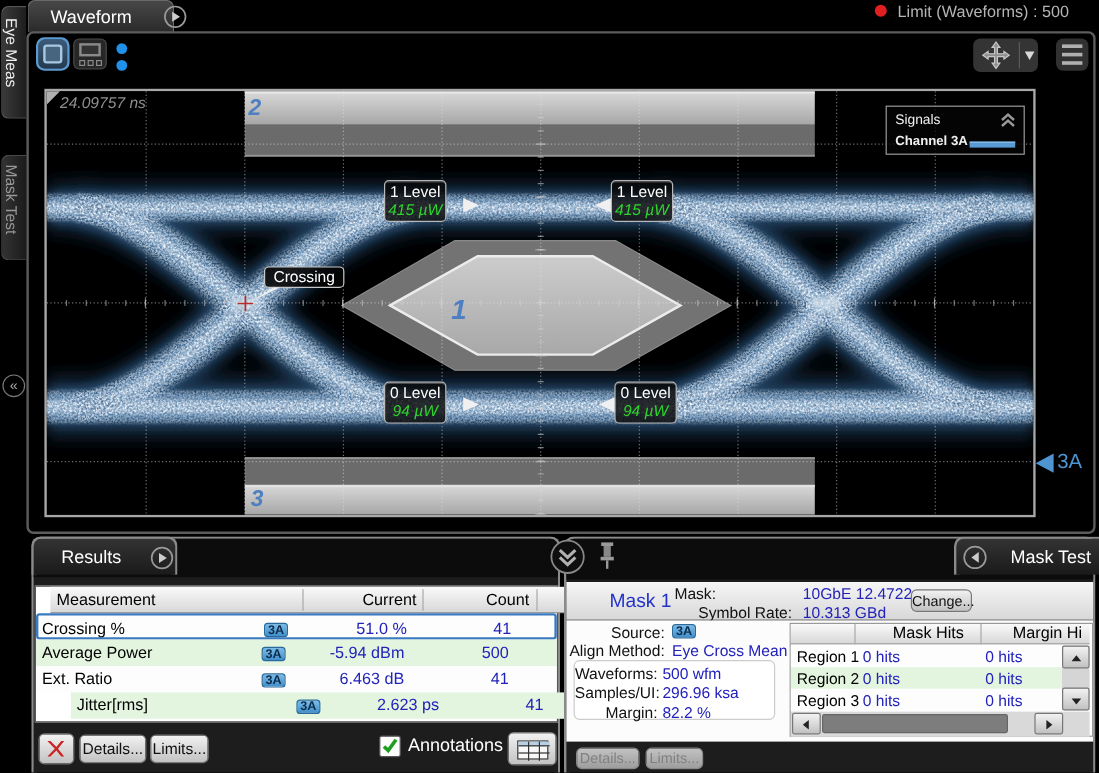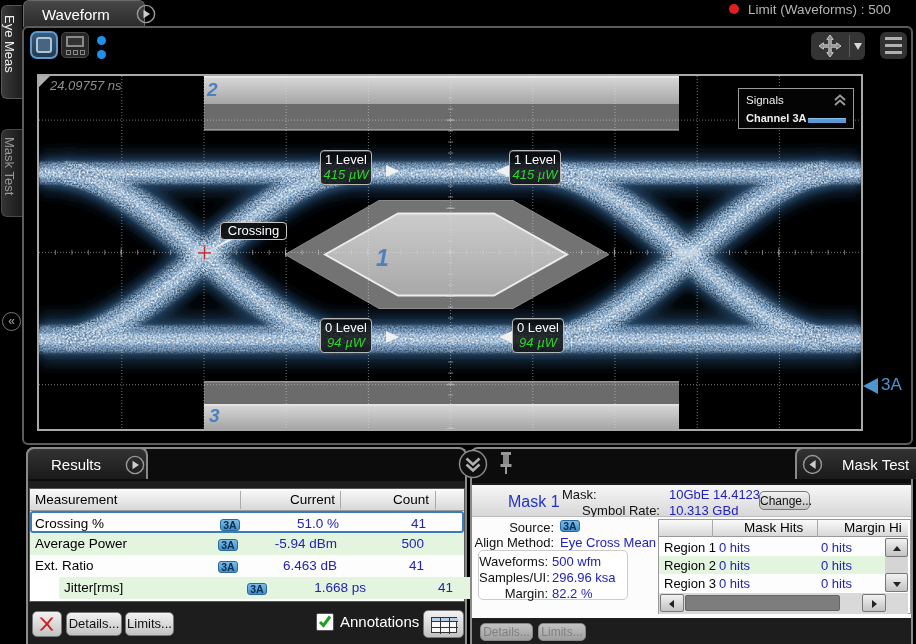--- a/index.html
+++ b/index.html
@@ -385,21 +385,21 @@
     <div class="abs" style="left:-2px; top:-2px; width:122px; height:32px; background:linear-gradient(#333,#1a1a1a);
         border:2px solid #8a8a8a; border-bottom:none; border-radius:8px 8px 0 0;">
       <span style="position:absolute; left:23px; top:7px; color:#fff; font-size:15px;">Results</span>
       <svg style="position:absolute; left:97px; top:6px;" width="20" height="20" viewBox="0 0 20 20">
         <circle cx="10" cy="10" r="8.6" fill="none" stroke="#999" stroke-width="1.4"></circle>
         <path d="M7.5 5.8 L14 10 L7.5 14.2 Z" fill="#ccc"></path>
       </svg>
     </div>
 
     <div class="abs" style="left:1px; top:39px; width:436px; height:114px; background:#fff; border:1px solid #555; font-size:13.5px;">
-      <div class="abs" style="left:0; top:0; width:100%; height:22px; background:linear-gradient(#fafafa,#d8d8d8); border-bottom:1px solid #999; color:#000;">
+      <div class="abs" style="left:12px; top:0; width:100%; height:22px; background:linear-gradient(#fafafa,#d8d8d8); border-bottom:1px solid #999; color:#000;">
         <span style="position:absolute; left:5px; top:3px;">Measurement</span>
         <span style="position:absolute; left:230px; top:3px; width:75px; text-align:right;">Current</span>
         <span style="position:absolute; left:330px; top:3px; width:69px; text-align:right;">Count</span>
         <div class="abs" style="left:210px; top:2px; width:1px; height:18px; background:#aaa;"></div>
         <div class="abs" style="left:310px; top:2px; width:1px; height:18px; background:#aaa;"></div>
         <div class="abs" style="left:405px; top:2px; width:1px; height:18px; background:#aaa;"></div>
       </div>
       <div class="rrow abs" style="top:22px; background:#fdfdfd; border:2px solid #3a7bbf; border-radius:3px;">
         <span class="rname" style="left:3px;">Crossing %</span>
           <span class="badge">3A</span>
@@ -415,21 +415,21 @@
       <div class="rrow abs" style="top:66px; background:#fdfdfd;">
         <span class="rname">Ext. Ratio</span>
           <span class="badge">3A</span>
         <span class="rval" style="left:232px;">6.463 dB</span>
           <span class="rval" style="left:330px; width:64px;">41</span>
       </div>
       <div class="rrow abs" style="top:88px; background:#e3f4df;margin-left:29px;">
         <span class="rname">Jitter[rms]</span>
           <span class="badge">3A</span>
         <span class="rval" style="left:330px; width:64px;">41</span>
-          <span class="rval" style="left:232px;">1.668 ps</span>
+          <span class="rval" style="left:232px;">2.623 ps</span>
       </div>
     </div>
     <style>
       .rrow { left:0; width:434px; height:22px; }
       .rname { position:absolute; left:5px; top:3px; color:#000; }
       .rval { position:absolute; top:3px; width:75px; text-align:right; color:#2222bb; }
       .badge { position:absolute; left:188px; top:6px; width:20px; height:11.5px;
         background:linear-gradient(#7cbce8,#4090cc); border:1px solid #2a6a9a; border-radius:3px;
         color:#0d2d4d; font-size:10.5px; font-weight:bold; text-align:center; line-height:11.5px; }
     </style>
@@ -483,32 +483,32 @@
       <svg style="position:absolute; left:5px; top:5px;" width="21" height="21" viewBox="0 0 21 21">
         <circle cx="10.5" cy="10.5" r="9" fill="none" stroke="#999" stroke-width="1.4"></circle>
         <path d="M13.6 6 L7.5 10.5 L13.6 15 Z" fill="#ccc"></path>
       </svg>
       <span style="position:absolute; left:45px; top:7px; color:#fff; font-size:15px;">Mask Test</span>
     </div>
 
     <div class="abs" style="left:0px; top:36px; width:439px; height:32px; background:linear-gradient(#f6f6f6,#d8d8d8); border-bottom:1px solid #bbb;">
       <span style="position:absolute; left:36px; top:8px; color:#2233cc; font-size:16px;">Mask 1</span>
       <span style="position:absolute; left:90px; top:2px; width:98px; text-align:left; color:#111; font-size:13px;">Mask:</span>
-      <span style="position:absolute; left:197px; top:2px; color:#2222bb; font-size:13px;">10GbE 14.4123</span>
+      <span style="position:absolute; left:197px; top:2px; color:#2222bb; font-size:13px;">10GbE 12.4722</span>
       <span style="position:absolute; left:90px; top:18px; width:98px; text-align:right; color:#111; font-size:13px;">Symbol Rate:</span>
       <span style="position:absolute; left:197px; top:18px; color:#2222bb; font-size:13px;">10.313 GBd</span>
       <div class="btn abs" style="left:287px; top:6px; width:51px; height:19px; font-size:12px; text-align:center; line-height:18px; color:#111;">Change...</div>
     </div>
 
     <div class="abs" style="left:0px; top:68px; width:439px; height:101px; background:#fcfcfc;">
       <span class="mlbl" style="left:0px; top:3px; width:82px;">Source:</span>
       <span class="badge" style="left:88px; top:3px; position:absolute;">3A</span>
       <span class="mlbl" style="left:0px; top:18px; width:82px;">Align Method:</span>
       <span class="mval" style="left:88px; top:18px;">Eye Cross Mean</span>
-      <div class="abs" style="left:6px; top:33px; width:150px; height:50px; background:#fff; border:1px solid #ccc; border-radius:5px;">
+      <div class="abs" style="left:6px; top:33px; width:168px; height:50px; background:#fff; border:1px solid #ccc; border-radius:5px;">
         <span class="mlbl" style="left:0; top:3px;  width:69px;">Waveforms:</span>
           <span class="mval" style="left:73px; top:3px;">500 wfm</span>
         <span class="mlbl" style="left:0; top:19px; width:69px;">Samples/UI:</span>
           <span class="mval" style="left:73px; top:19px;">296.96 ksa</span>
         <span class="mlbl" style="left:0; top:35px; width:69px;">Margin:</span>
           <span class="mval" style="left:73px; top:35px;">82.2 %</span>
       </div>
 
       <div class="abs" style="left:186px; top:2px; width:253px; height:95px; border:1px solid #999; background:#fff;">
         <div class="abs" style="left:0; top:0; width:249px; height:17px; background:linear-gradient(#fafafa,#d8d8d8); border-bottom:1px solid #999; color:#000; font-size:13.5px;">

